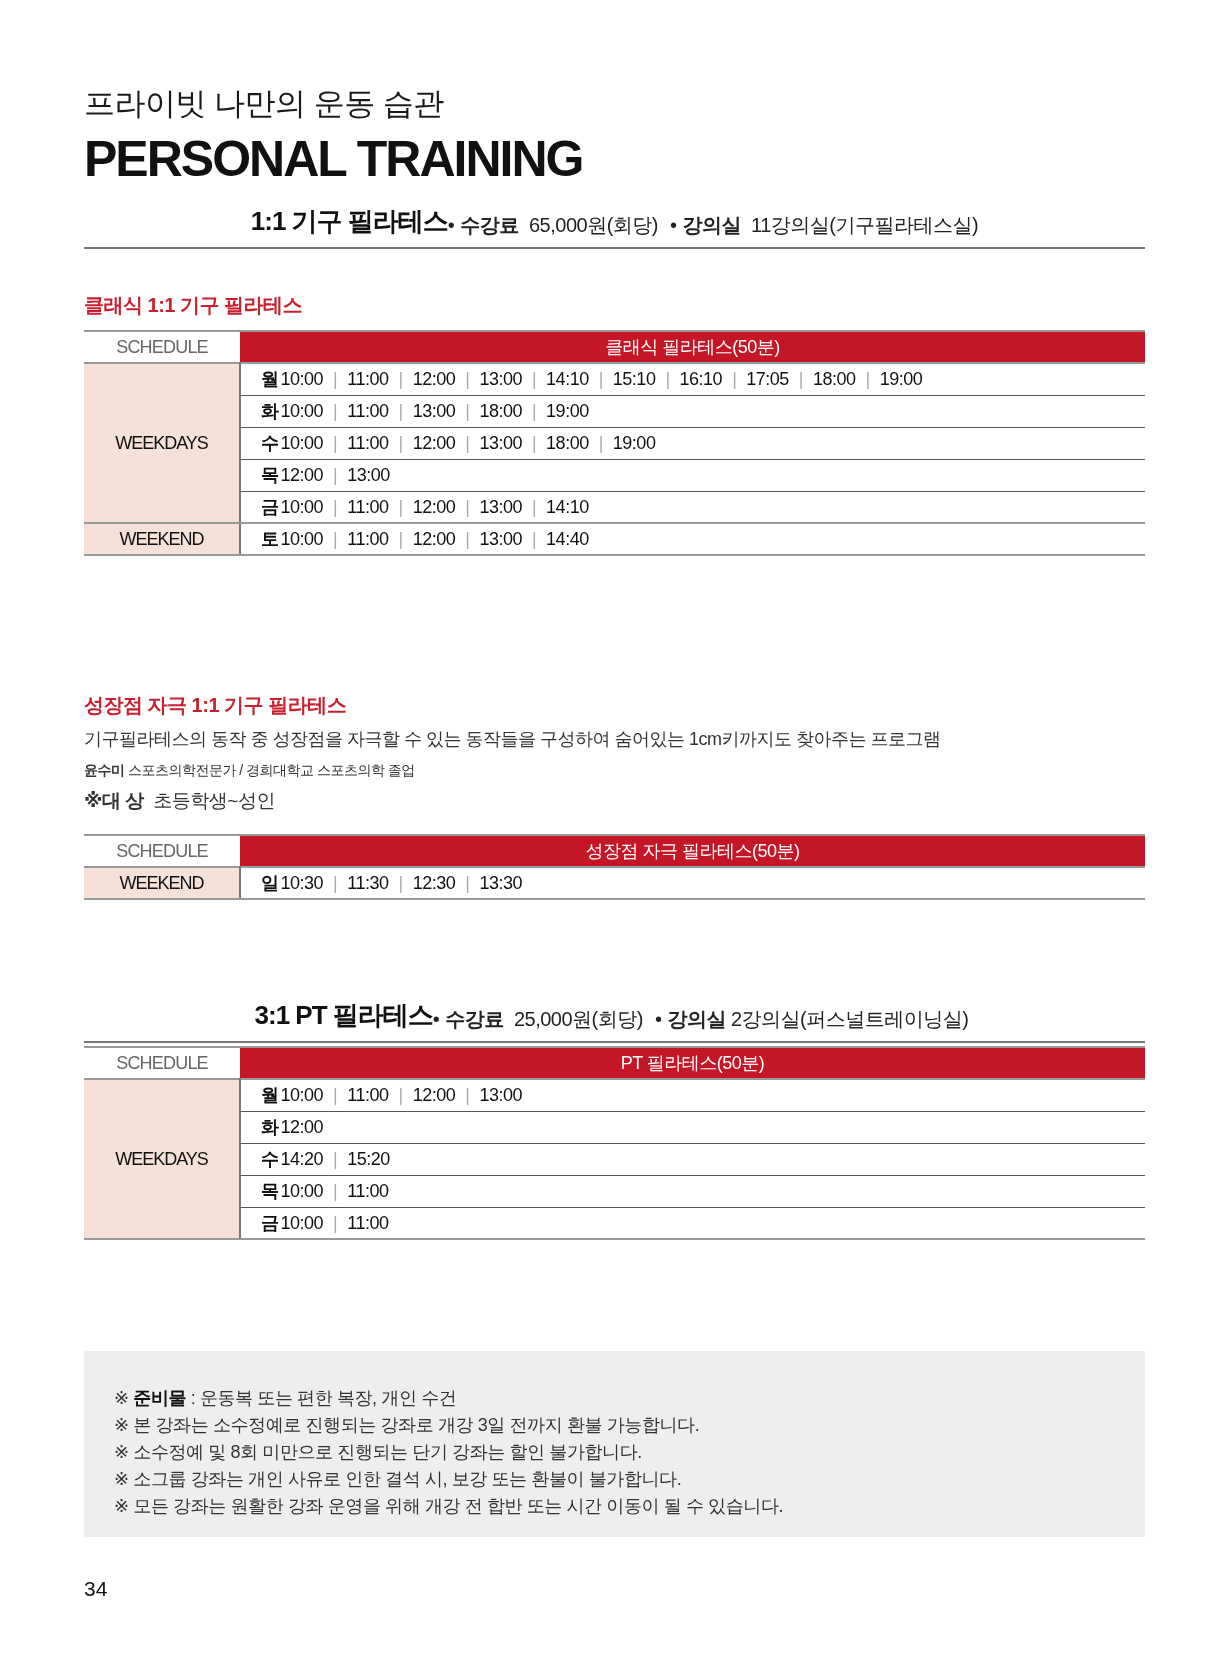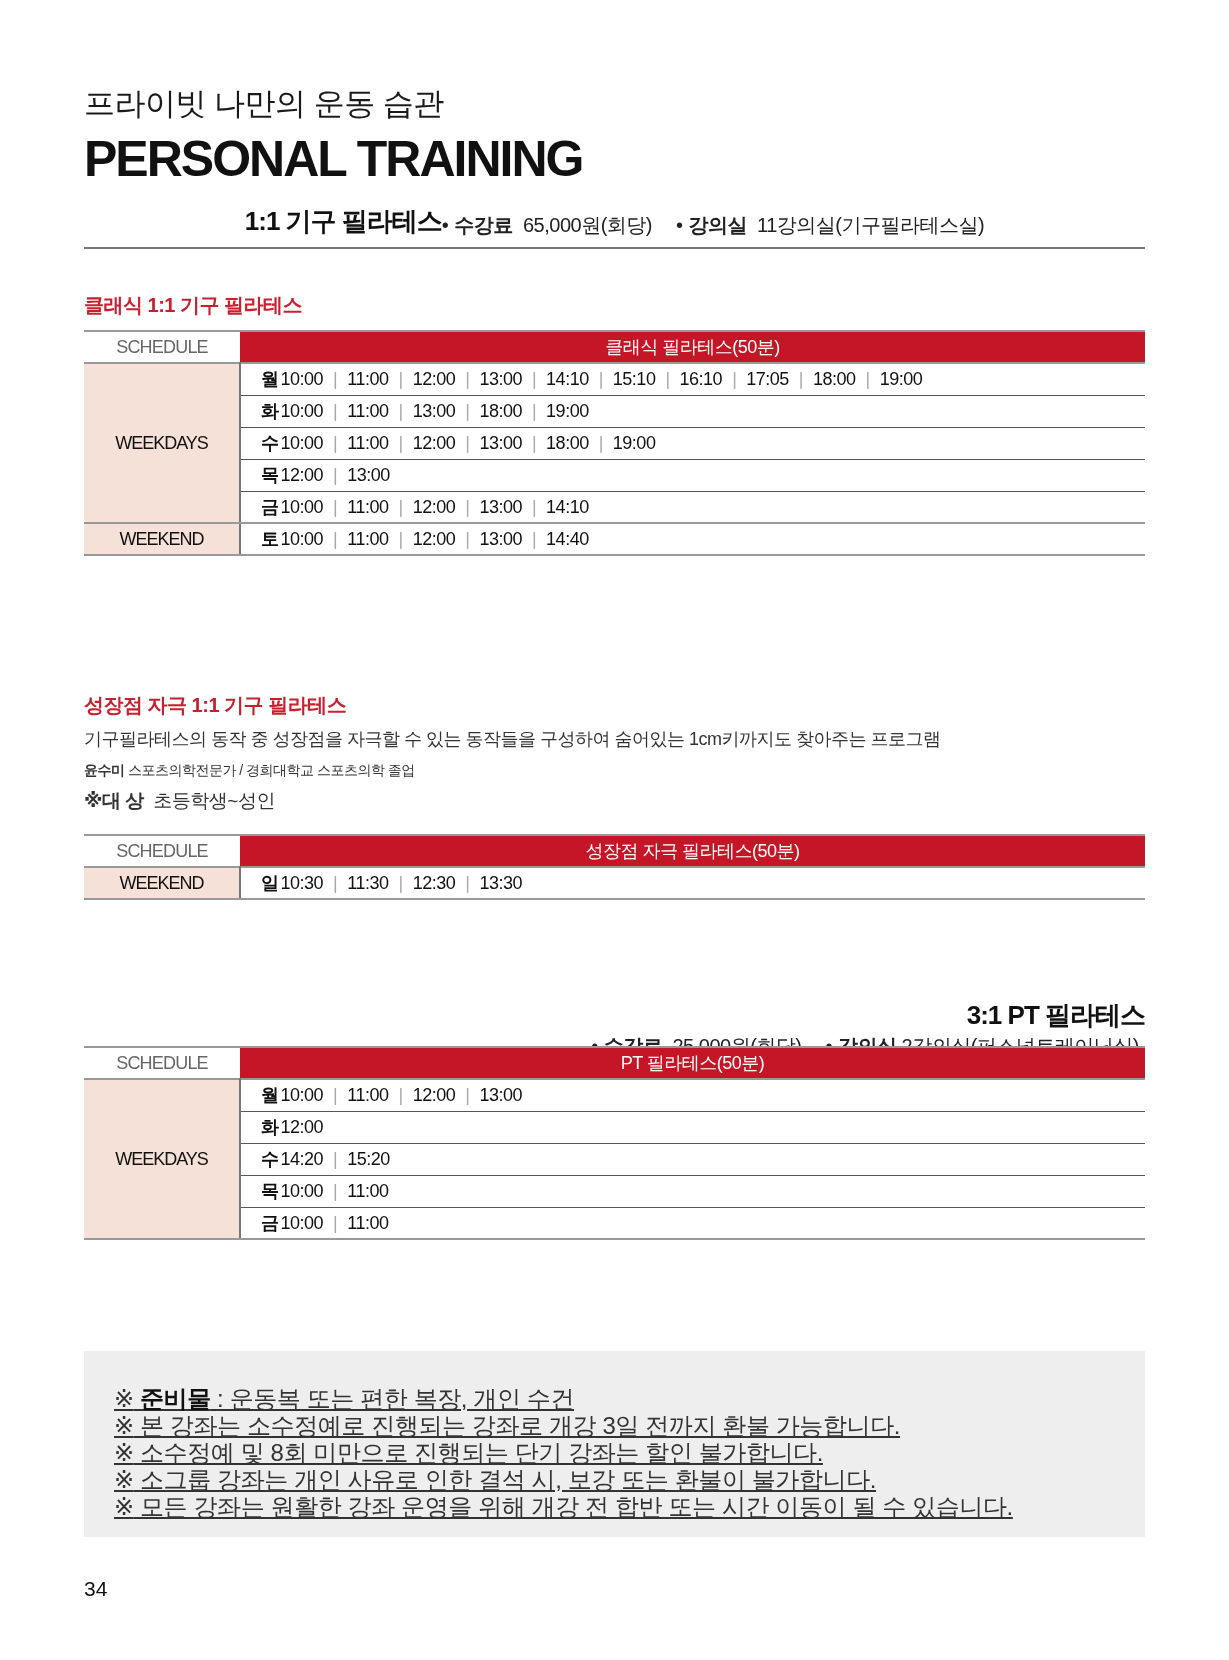--- a/index.html
+++ b/index.html
@@ -6,41 +6,41 @@
   html, body { width: 1229px; height: 1660px; background: #ffffff; }
   body { font-family: "Liberation Sans", "DejaVu Sans", sans-serif; color: #1a1a1a; position: relative; }
   .page { position: absolute; left: 84px; width: 1061px; top: 0; }
 
   .hero { position: absolute; left: 0; width: 1061px; top: 84px; text-align: left; }
   .hero-sub { font-size: 31px; font-weight: 400; color: #1a1a1a; line-height: 40px; letter-spacing: -0.5px; }
   .hero-title { font-size: 50px; font-weight: 700; color: #111; line-height: 62px; letter-spacing: -2px; margin-top: 4px; }
 
   .sec-head { position: absolute; left: 0; width: 1061px; display: flex; justify-content: center; align-items: flex-end; border-bottom: 2px solid #777; padding-bottom: 8px; }
   .sec-title { font-size: 26px; font-weight: 700; color: #111; letter-spacing: -1px; }
-  .sec-meta { font-size: 20px; color: #222; display: flex; gap: 24px; letter-spacing: -0.5px; }
+  .sec-meta { font-size: 20px; color: #222; display: flex; gap: 12px; letter-spacing: -0.5px; }
   .sec-meta b { font-weight: 700; }
   .meta-item .bullet { margin-right: 6px; }
 
   .sub-title { position: absolute; left: 0; font-size: 20px; font-weight: 700; color: #c8202f; letter-spacing: -0.5px; }
 
   table.sched { position: absolute; left: 0; width: 1061px; border-collapse: collapse; }
   table.sched th, table.sched td { height: 32px; font-size: 18px; }
   .th-sched { width: 156px; background: #fff; color: #666; font-weight: 400; text-align: center; border-top: 2px solid #999; letter-spacing: -0.8px; }
   .th-prog { background: #c41626; color: #fff; font-weight: 400; text-align: center; border-top: 2px solid #999; letter-spacing: -0.5px; }
   .label-cell { width: 156px; background: #f5e1d8; color: #111; text-align: center; font-weight: 400; border-right: 2px solid #777; border-top: 2px solid #999; border-bottom: 2px solid #999; letter-spacing: -1px; }
   .row-cell { padding-left: 20px; border-top: 1px solid #555; color: #111; letter-spacing: -0.5px; }
   .row-cell.first { border-top: 2px solid #999; }
   .row-cell.last { border-bottom: 2px solid #999; }
   .day { font-weight: 700; margin-right: 2px; }
   .sep { color: #aaa; margin: 0 10px; font-weight: 400; }
 
   .desc { position: absolute; left: 0; color: #333; letter-spacing: -0.5px; }
 
   .notes { position: absolute; left: 0; top: 1351px; width: 1061px; height: 186px; background: #eeeeee; padding: 34px 0 0 30px; }
-  .note { font-size: 24px; line-height: 27px; color: #333; letter-spacing: -0.4px; text-decoration: underline; }
+  .note { font-size: 18px; line-height: 27px; color: #333; letter-spacing: -0.4px; }
   .note b { font-weight: 700; color: #111; }
 
   .page-num { position: absolute; left: 0; width: 1061px; top: 1577px; font-size: 21px; color: #111; }
 </style>
 </head>
 <body>
 
 <div class="page">
 
   <div class="hero">
@@ -110,21 +110,21 @@
       </tr>
     </thead>
     <tbody>
         <tr>
           <td class="label-cell" rowspan="1">WEEKEND</td>
           <td class="row-cell first last"><span class="day">일</span><span>10:30</span><span class="sep">|</span><span>11:30</span><span class="sep">|</span><span>12:30</span><span class="sep">|</span><span>13:30</span></td>
         </tr>
       </tbody>
   </table>
 
-  <div class="sec-head" style="top:998px;flex-direction:column;">
+  <div class="sec-head" style="top:998px;">
     <div class="sec-title">3:1 PT 필라테스</div>
     <div class="sec-meta" style="margin-right:6px;">
       <span class="meta-item">
         <span class="bullet">•</span><b>수강료</b>&nbsp; <span>25,000원(회당)</span>
       </span>
       <span class="meta-item">
         <span class="bullet">•</span><b>강의실</b> <span>2강의실(퍼스널트레이닝실)</span>
       </span>
     </div>
   </div>

